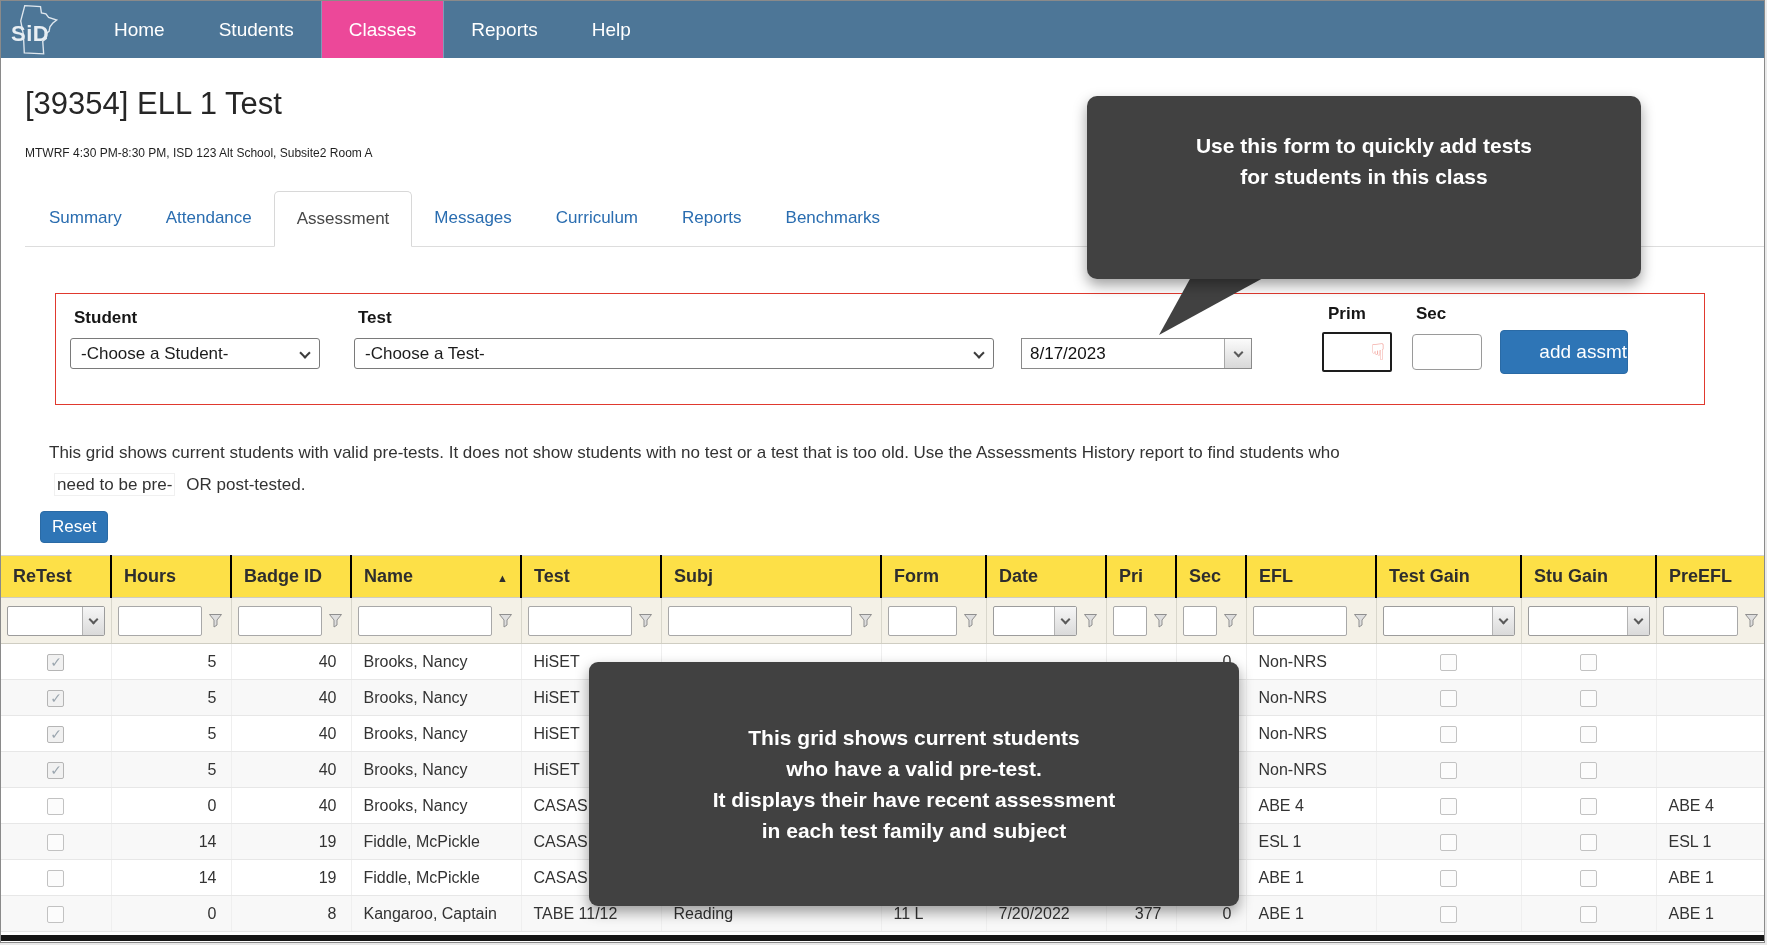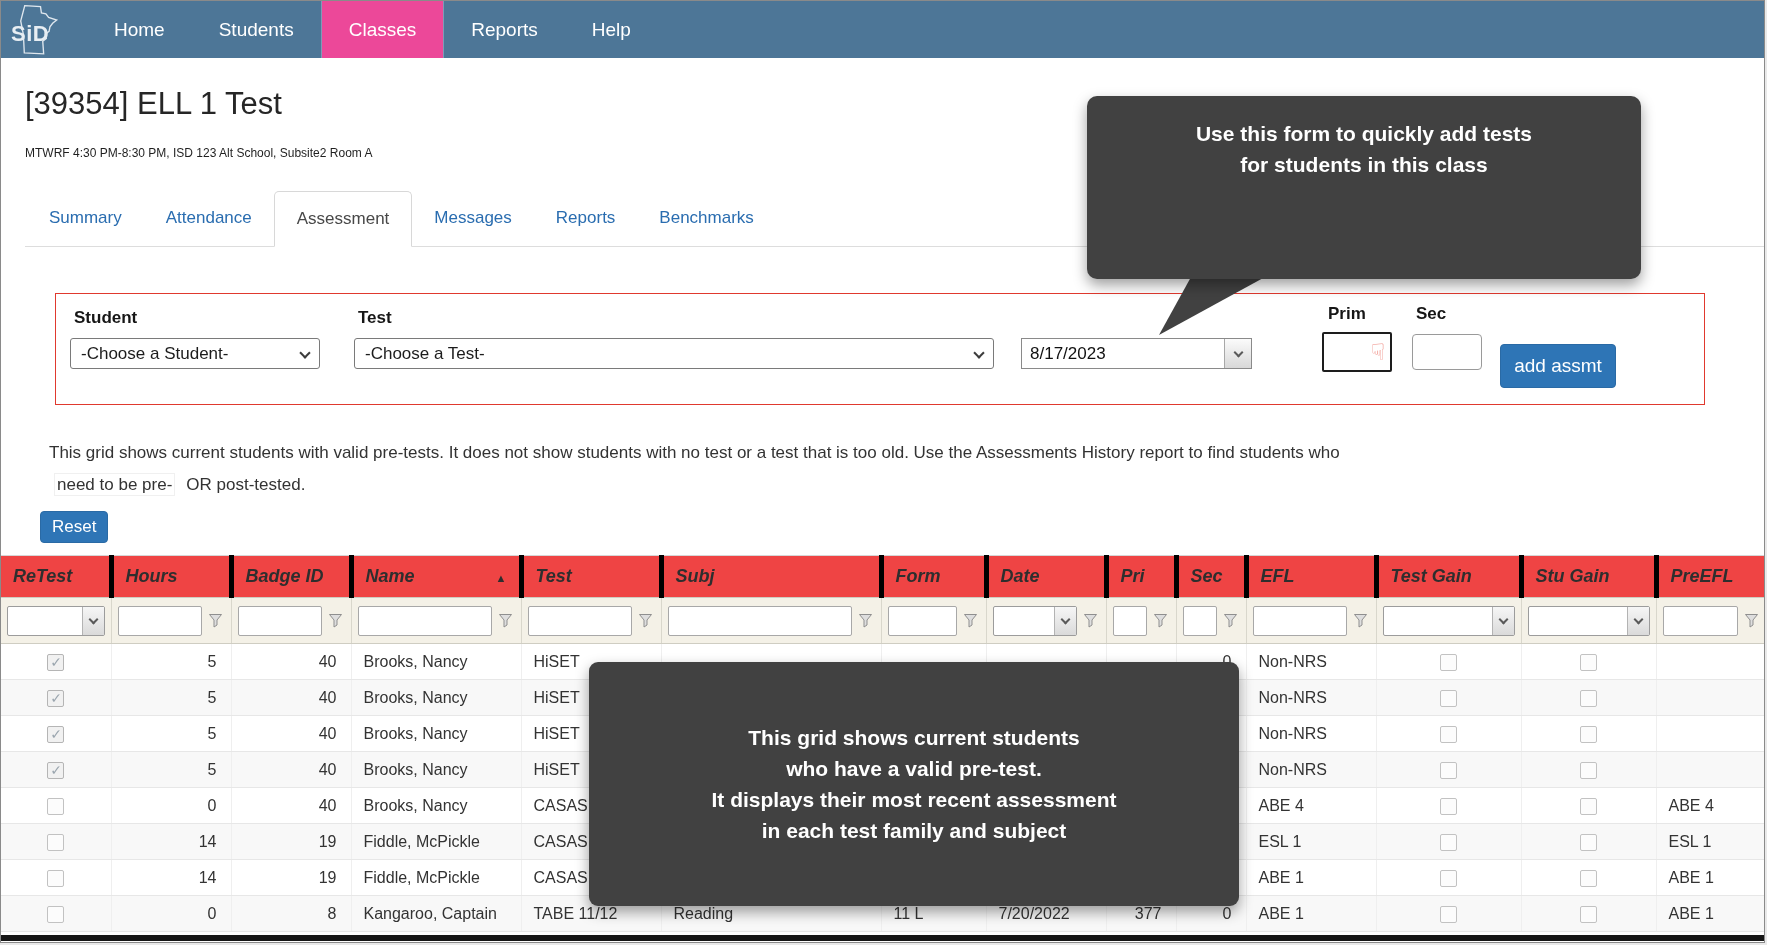--- a/index.html
+++ b/index.html
@@ -48,21 +48,21 @@
   .grid-note { margin:36px 24px 0 24px; font-size:17px; color:#333; line-height:24px; }
   .grid-note .line2 { margin-top:8px; padding-left:6px; }
   .grid-note .hl { background:#fff; box-shadow:0 0 0 1px #f0f0f0; padding:1px 2px; margin-right:12px; }
   .reset-btn { margin:14px 0 0 15px; background:#2e75b6; color:#fff; border:1px solid #2a6aa5; border-radius:4px;
                padding:5px 11px; font-size:17px; font-family:"Liberation Sans",sans-serif; cursor:pointer; display:inline-block; }
 
   
   .grid-wrap { margin-top:12px; }
   table.grid { border-collapse:collapse; table-layout:fixed; width:1766px; border-top:1px solid #d6d6d6; }
   tr.hdr-row th { height:42px; text-align:left; font-size:18px; font-weight:bold; color:#2e2e2e;
-                  border-right:5px solid #000000; padding:0 0 0 12px; background:#ef4444; vertical-align:middle; cursor:pointer;font-style:italic; }
+                  border-right:2px solid #000000; padding:0 0 0 12px; background:#fde047; vertical-align:middle; cursor:pointer; }
   tr.hdr-row th .sort { float:right; font-size:11px; color:#2e2e2e; margin:6px 12px 0 0; }
   tr.filter-row td { height:46px; background:#f4f1e7; border-top:1px solid #cfcdc2; border-bottom:1px solid #cfcdc2;
                      border-right:1px solid #d9d7cc; padding:0 6px; vertical-align:middle; }
   .fcell { display:flex; align-items:center; gap:5px; }
   input.fin { flex:1; min-width:0; height:30px; border:1px solid #a8a8a8; border-radius:2px; background:#fff;
               font-size:15px; padding:0 5px; font-family:"Liberation Sans",sans-serif; }
   .fsel { flex:1; height:30px; border:1px solid #9c9c9c; border-radius:2px; background:#fff; display:flex; align-items:stretch; }
   .fsel .fpad { flex:1; }
   .fsel .dbtn { width:22px; background:linear-gradient(#f6f6f6,#dadada); border-left:1px solid #b3b3b3;
                 display:flex; align-items:center; justify-content:center; cursor:pointer; }
@@ -73,21 +73,21 @@
   td.al-r { text-align:right; padding-right:14px; }
   td.al-c { text-align:center; }
   .cb { width:17px; height:17px; border:1px solid #c2c2c2; background:#fcfcfc; border-radius:2px;
         display:inline-block; position:relative; vertical-align:middle; cursor:pointer; }
   .cb.checked { background:#f1f1f1; border-color:#b5b5b5; }
   .cb.checked::after { content:"✓"; position:absolute; left:2px; top:-1px; font-size:14px; color:#9aa5ae; }
 
   
   .tooltip { position:absolute; background:#414141; color:#fff; font-weight:bold; font-size:21px; text-align:center;
              border-radius:10px; box-shadow:0 6px 14px rgba(0,0,0,0.38); z-index:10; line-height:31px; }
-  .tooltip-form { left:1086px; top:95px; width:554px; height:183px; padding-top:22px; }
+  .tooltip-form { left:1086px; top:95px; width:554px; height:183px; padding-top:34px; }
   .tooltip-form-tail { position:absolute; left:1152px; top:276px; z-index:9; }
   .tooltip-grid { left:588px; top:661px; width:650px; height:244px; display:flex; flex-direction:column;
                   justify-content:center; border-radius:9px; }
 </style>
 </head>
 <body>
 
 <div class="screen">
 
   <div class="topnav">
@@ -110,20 +110,21 @@
     
     <h1 class="page-title">[39354] ELL 1 Test</h1>
     <div class="page-subtitle">MTWRF 4:30 PM-8:30 PM, ISD 123 Alt School, Subsite2 Room A</div>
 
     
     <div class="tabs" id="tabs">
         <div class="tab">Summary</div>
         <div class="tab">Attendance</div>
         <div class="tab active">Assessment</div>
         <div class="tab">Messages</div>
+        <div class="tab">Curriculum</div>
         <div class="tab">Reports</div>
         <div class="tab">Benchmarks</div>
       </div>
 
     
     <div class="quick-form">
       <div class="qf-label" style="left:18px; top:14px;">Student</div>
       <div class="sel" style="left:14px; top:44px; width:250px;">
         <span>-Choose a Student-</span>
         <span class="chev-thin"></span>
@@ -143,21 +144,21 @@
       </div>
 
       <div class="qf-label" style="left:1272px; top:10px;">Prim</div>
       <div class="prim-input" style="left:1266px; top:38px;">
         <span class="hand">☟</span>
       </div>
 
       <div class="qf-label" style="left:1360px; top:10px;">Sec</div>
       <div class="sec-input" style="left:1356px; top:40px;"></div>
 
-      <button class="btn-primary" style="left:1444px; top:50px; width:116px; height:44px;">add assmt</button>
+      <button class="btn-primary" style="left:1444px; top:36px; width:128px; height:44px;text-align:right;">add assmt</button>
     </div>
 
     
     <div class="grid-note">
       <div class="line1">This grid shows current students with valid pre-tests. It does not show students with no test or a test that is too old. Use the Assessments History report to find students who</div>
       <div class="line2">
         <span class="hl">need to be pre-</span><span>OR post-tested.</span>
       </div>
     </div>
 
@@ -484,18 +485,18 @@
     <div>Use this form to quickly add tests</div>
     <div>for students in this class</div>
   </div>
   <svg class="tooltip-form-tail" width="116" height="60" viewBox="0 0 116 60">
     <polygon points="38,0 112,0 6,58" fill="#414141"></polygon>
   </svg>
 
   <div class="tooltip tooltip-grid">
     <div>This grid shows current students</div>
     <div>who have a valid pre-test.</div>
-    <div>It displays their most recent assessment</div>
+    <div>It displays their have recent assessment</div>
     <div>in each test family and subject</div>
   </div>
 
   <div class="bottom-edge"></div>
 </div>
 
 </body></html>

